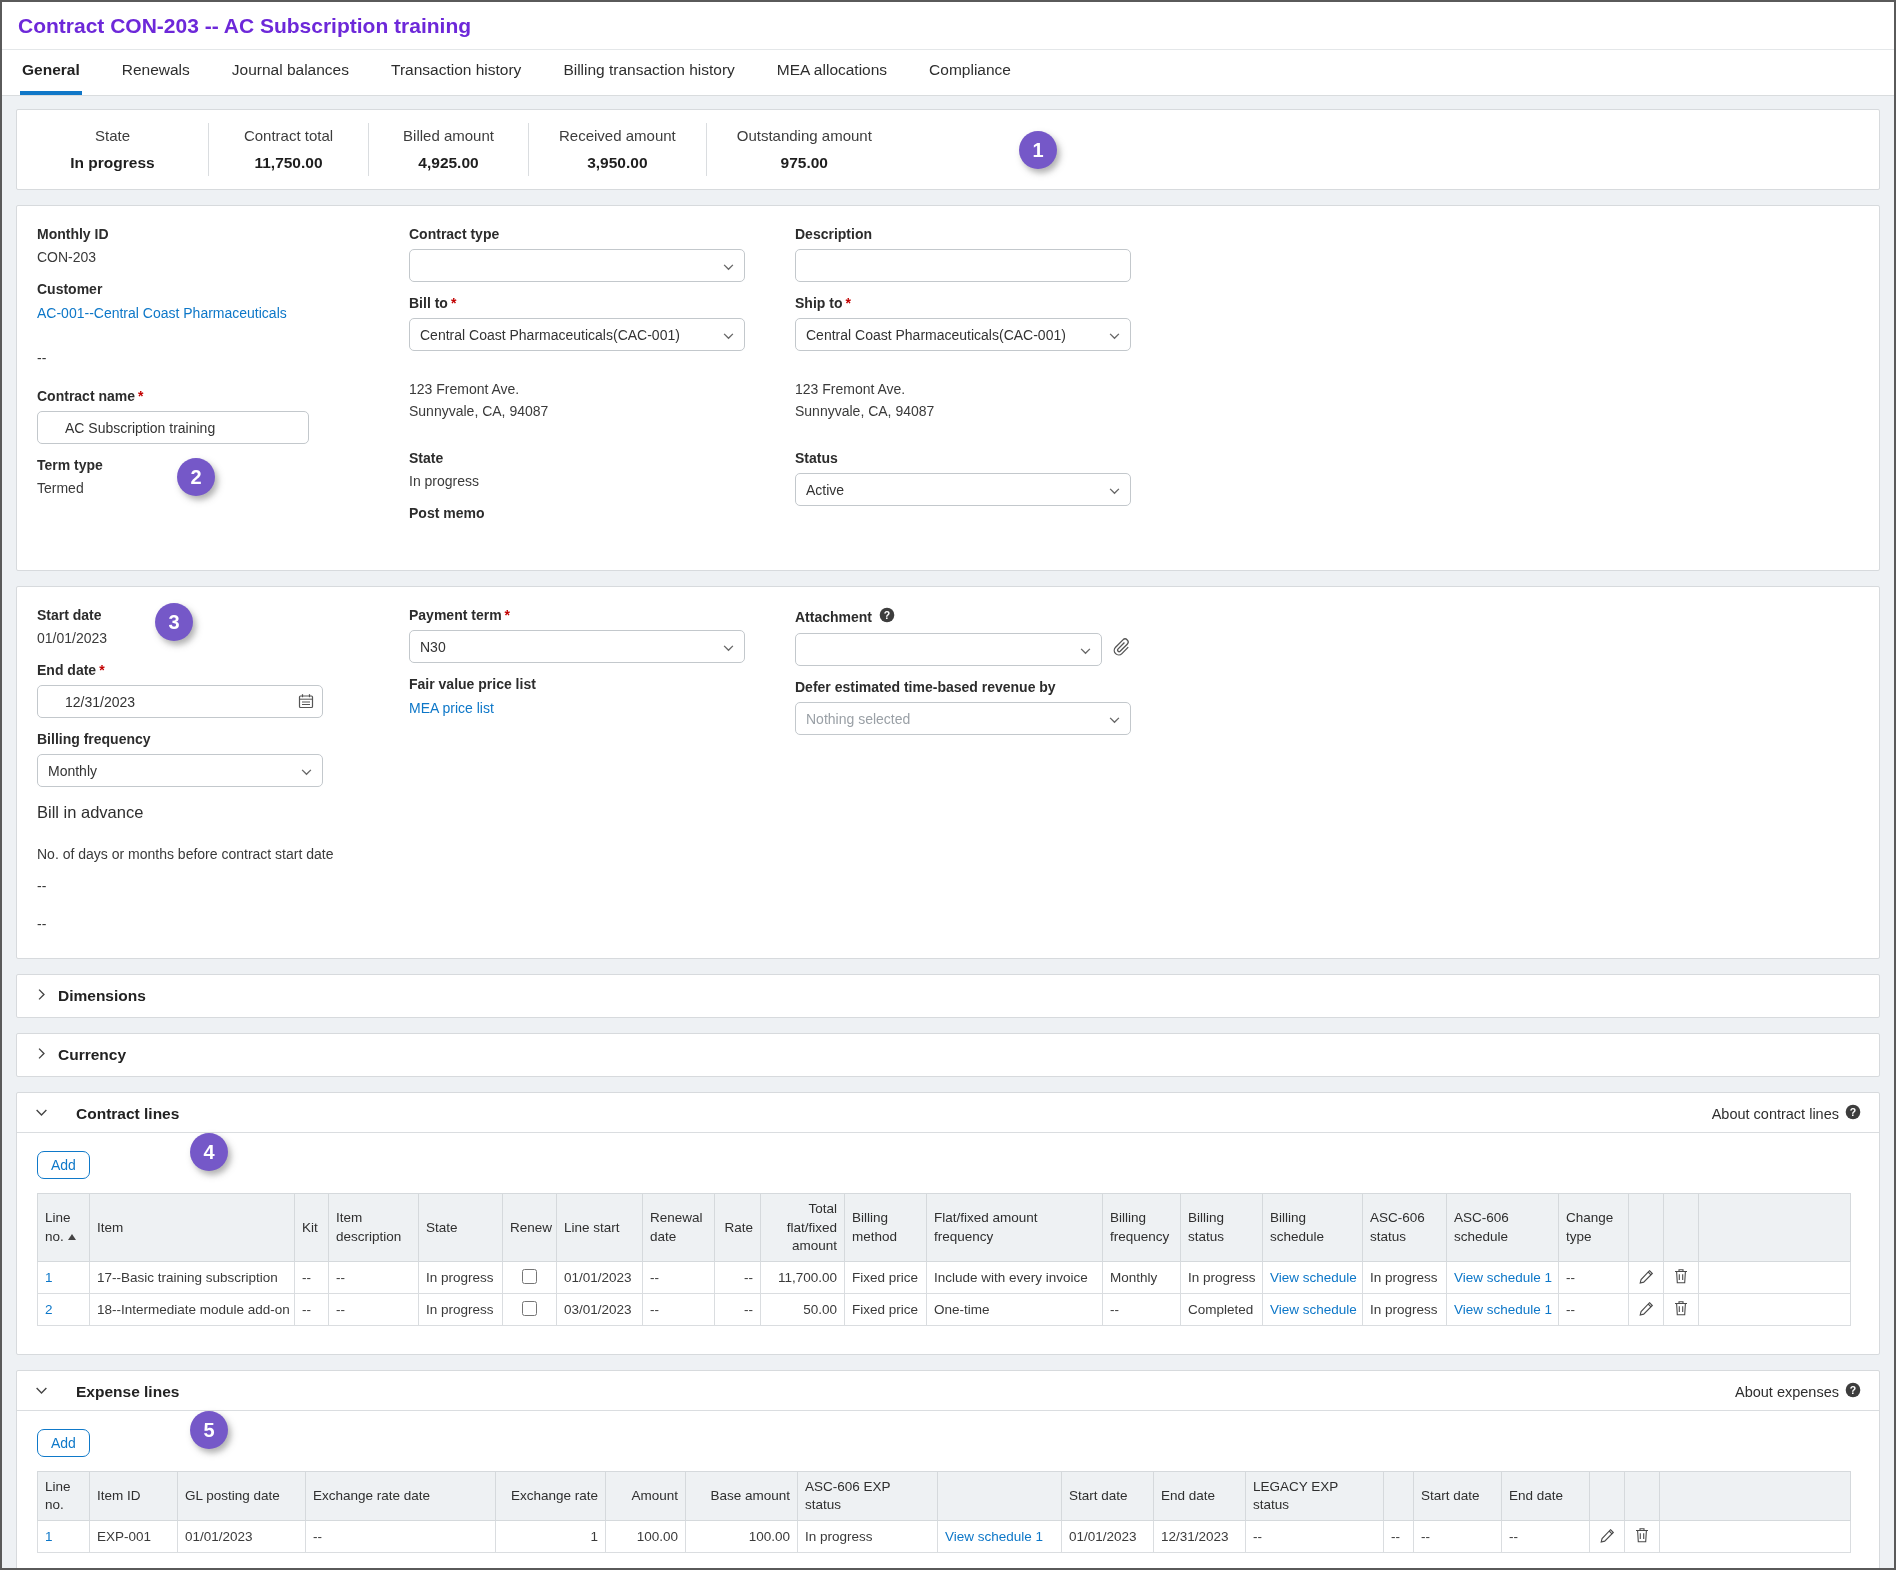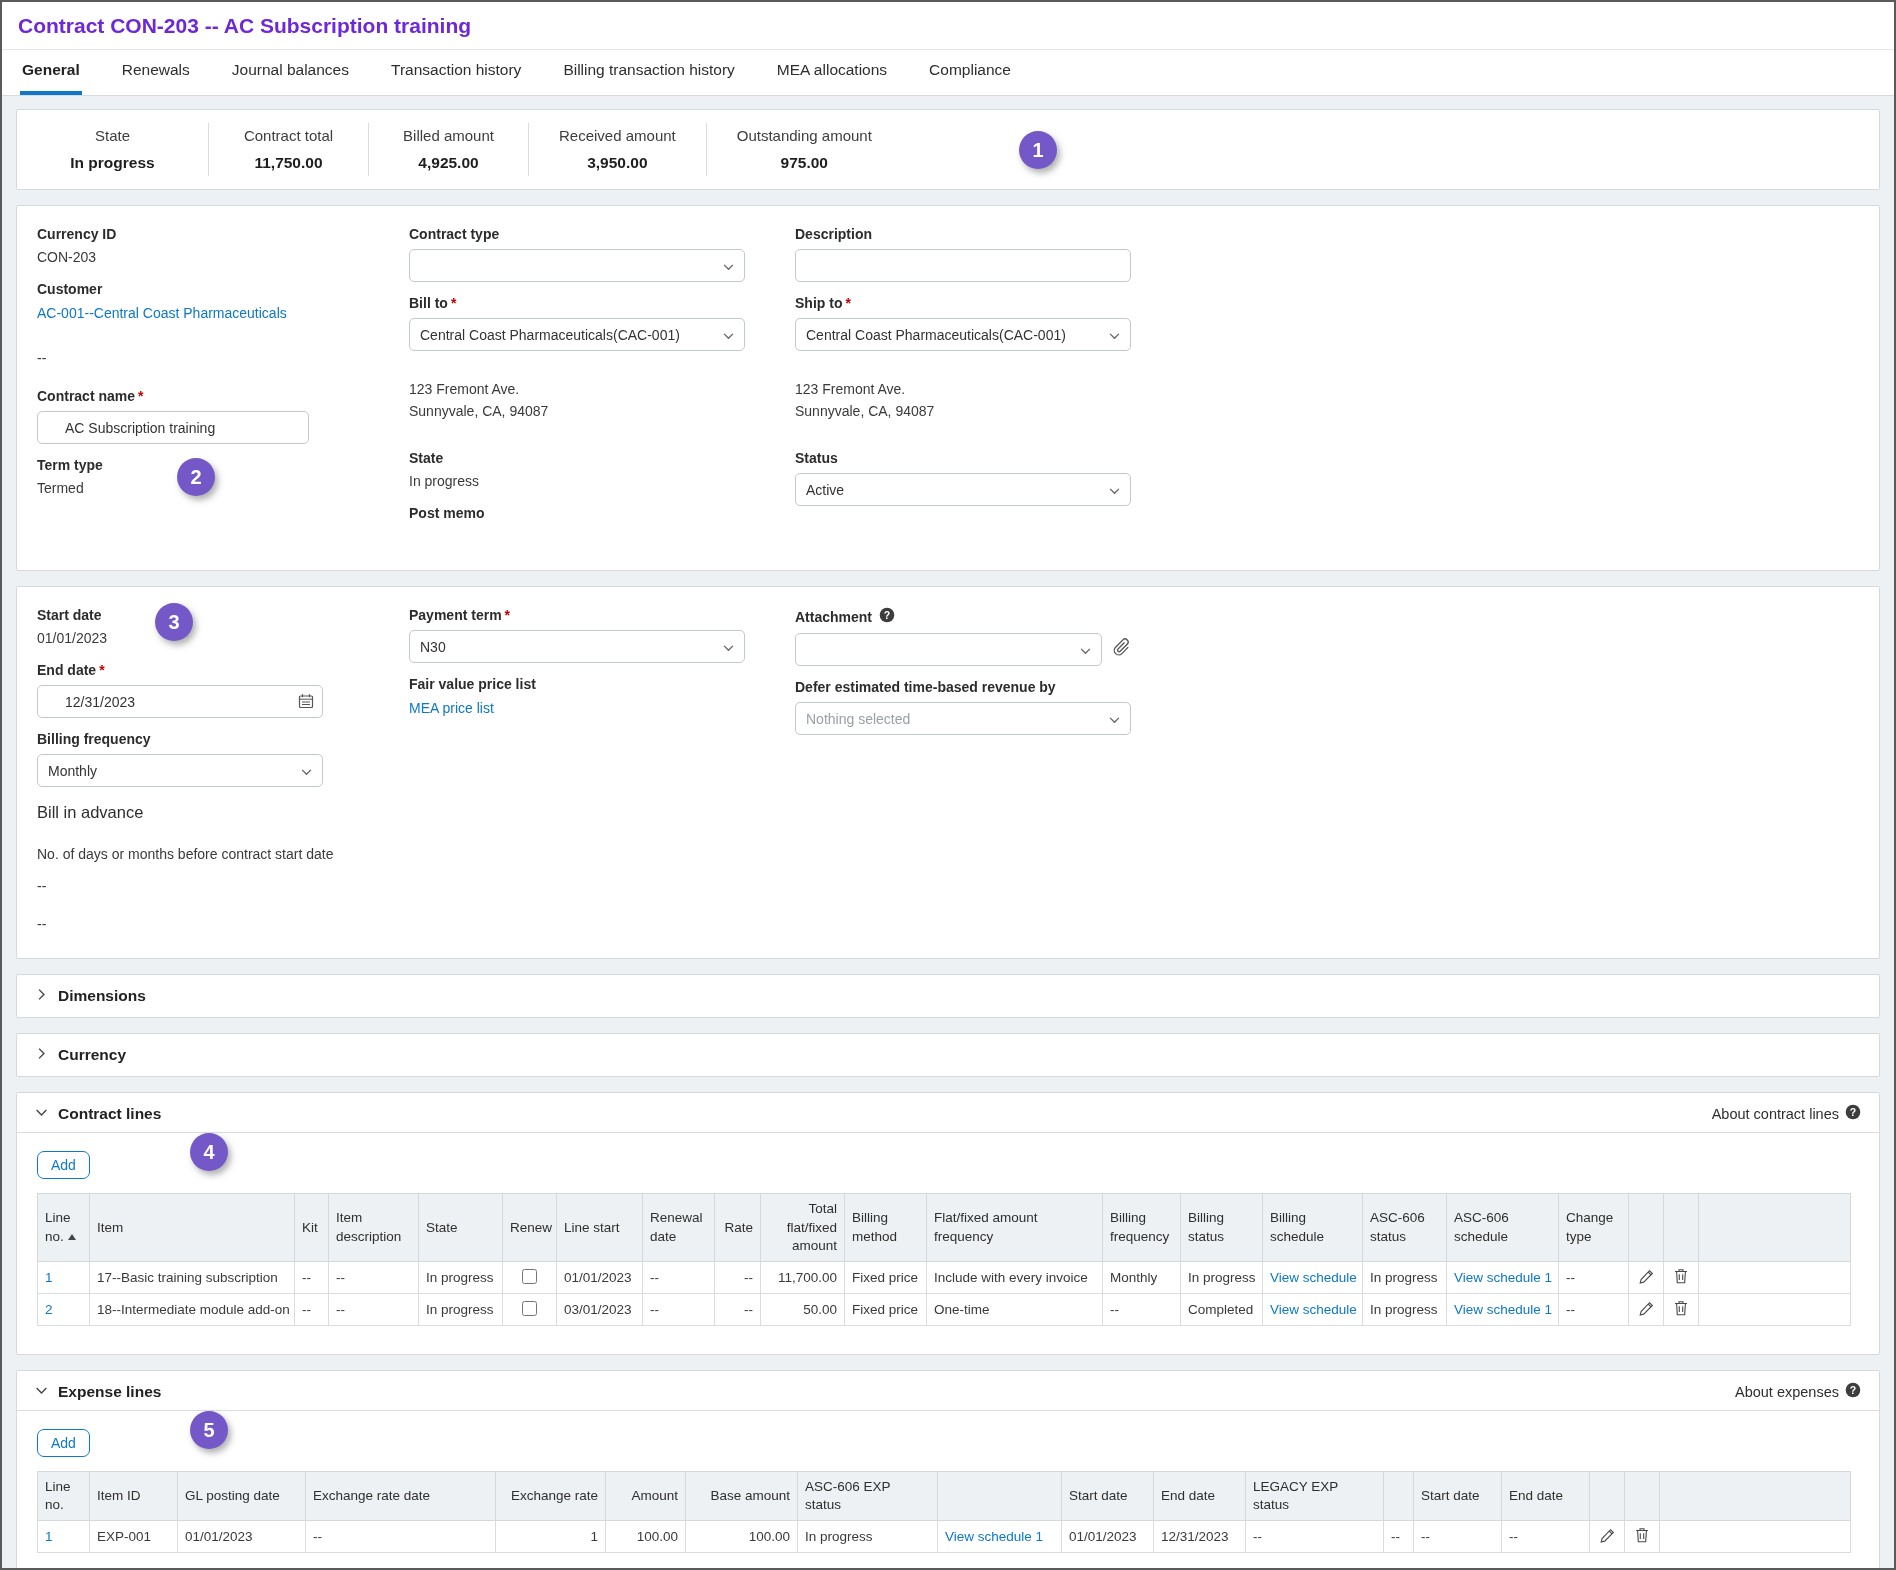--- a/index.html
+++ b/index.html
@@ -86,21 +86,21 @@
   .big-label { font-size:16.5px; color:#2e2e2e; margin:6px 0 24px 0; }
   .attach-row { display:flex; align-items:center; gap:10px; }
   .attach-row .sel { flex:1; }
   
   .collapse-card { padding:12px 18px; display:flex; align-items:center; gap:10px; cursor:pointer; }
   .sec-title { font-size:15.5px; font-weight:bold; color:#222; }
   .sec-head {
     display:flex; align-items:center; justify-content:space-between;
     padding:11px 18px 9px 18px; border-bottom:1px solid #dadde0;
   }
-  .sec-head-left { display:flex; align-items:center; gap:10px; }
+  .sec-head-left { display:flex; align-items:center; gap:28px; }
   .about { font-size:14.5px; color:#2e2e2e; display:flex; align-items:center; gap:6px; }
   .add-btn {
     background:#fff; border:1.5px solid #0f79c9; color:#0f79c9;
     border-radius:7px; font-size:14px; font-family:inherit;
     padding:5px 13px; cursor:pointer; margin:18px 0 14px 20px;
   }
   .tbl-wrap { padding:0 28px 28px 20px; }
   table.grid { border-collapse:collapse; width:100%; table-layout:fixed; }
   .grid th {
     background:#eef1f3; border:1px solid #d5d9dc; font-weight:normal;
@@ -167,21 +167,21 @@
         </div>
       </div>
       <div class="badge" style="left:1002px; top:21px">1</div>
     </div>
 
     <div class="card form-pad" style="padding-bottom:42px">
       <div class="badge" style="left:160px; top:252px">2</div>
       <div class="form-cols">
         <div class="fcol1">
           <div class="mb16">
-            <div class="flabel">Currency ID</div>
+            <div class="flabel">Monthly ID</div>
             <div class="fvalue">CON-203</div>
           </div>
           <div class="mb28">
             <div class="flabel">Customer</div>
             <a class="link fvalue">AC-001--Central Coast Pharmaceuticals</a>
           </div>
           <div class="fvalue mb22">--</div>
           <div class="field">
             <div class="flabel">
               <span>Contract name</span><span class="req">*</span>

